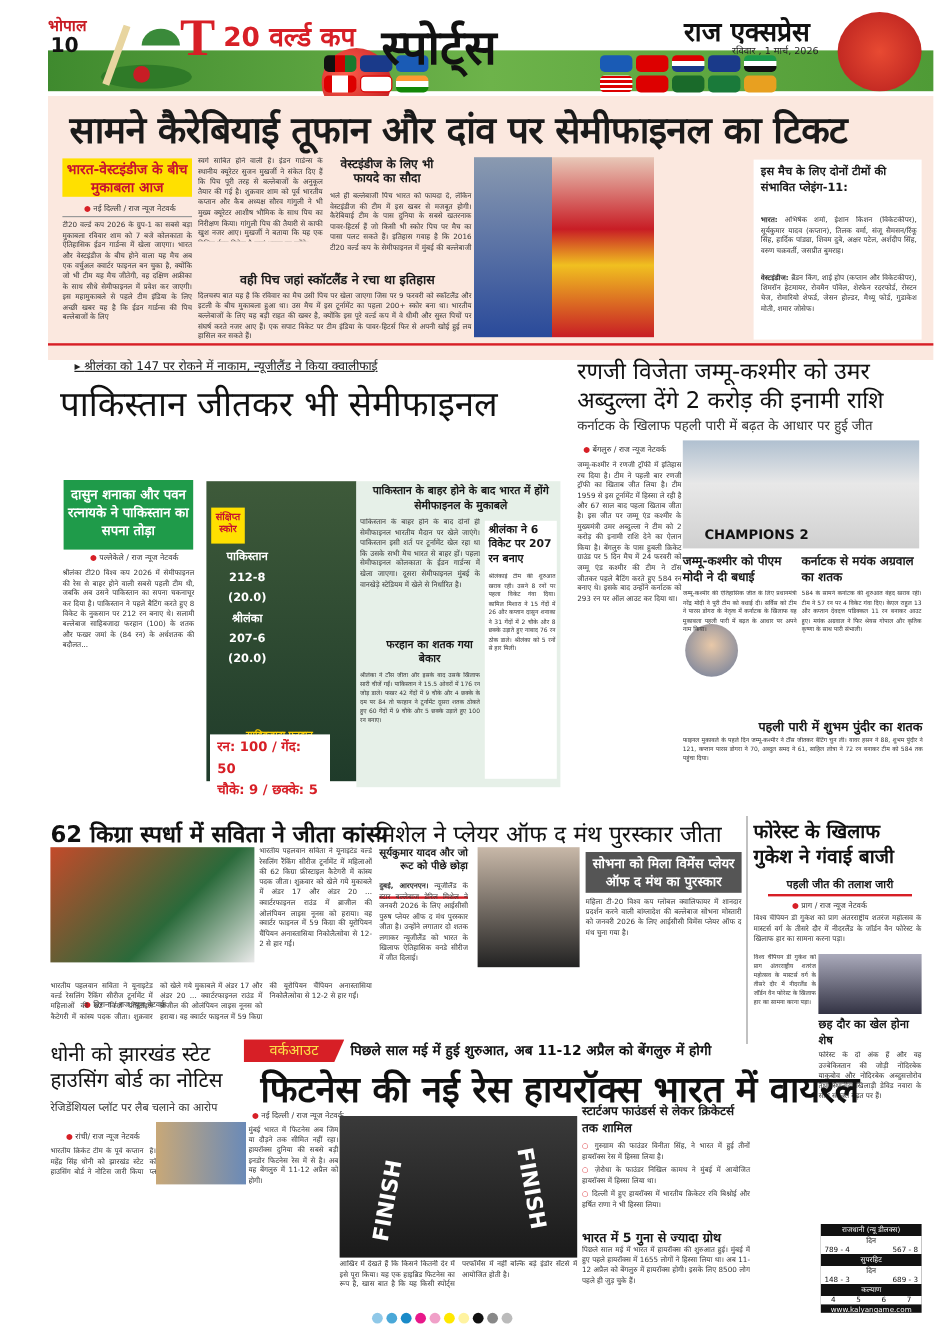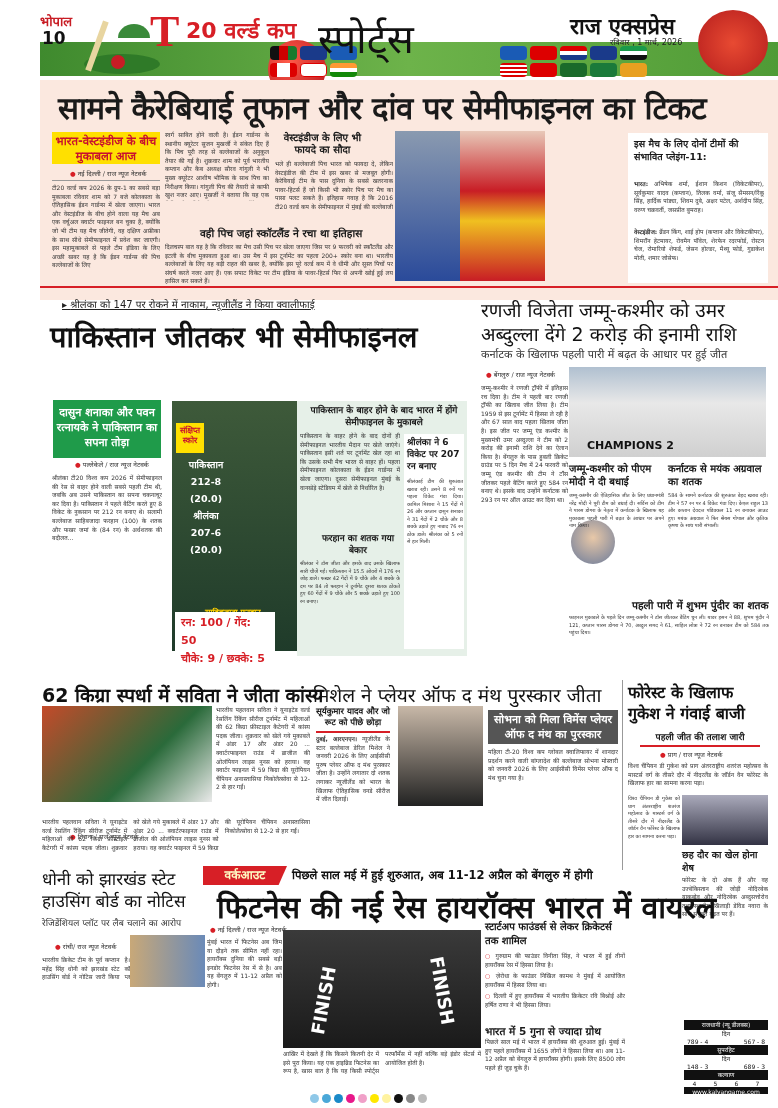--- a/index.html
+++ b/index.html
@@ -3,46 +3,46 @@
 <meta charset="utf-8">
 <style>
 *{box-sizing:border-box;margin:0;padding:0}
 body{width:778px;height:1108px;background:#fff;font-family:"DejaVu Sans",sans-serif;color:#222;overflow:hidden;position:relative}
 .abs{position:absolute}
 .mh-green{position:absolute;left:40px;top:42px;width:738px;height:34px;background:linear-gradient(90deg,#3f8a2e,#6db34a,#4f9b36)}
 .city{left:40px;top:12px;font-size:13px;color:#c81d25;font-weight:bold}
 .pageno{left:42px;top:28px;font-size:17px;font-weight:bold;color:#111}
 .t20{left:150px;top:6px;font-size:44px;font-weight:900;color:#d71f26;font-family:"Liberation Serif",serif}
 .t20sub{left:186px;top:14px;font-size:22px;font-weight:bold;color:#d71f26}
-.sports{left:318px;top:10px;font-size:40px;font-weight:400;color:#111}
+.sports{left:318px;top:10px;font-size:40px;font-weight:700;color:#111}
 .raj{left:570px;top:10px;font-size:22px;font-weight:bold;color:#111}
 .date{left:610px;top:36px;font-size:8px;color:#222}
 .ball{left:268px;top:40px;width:58px;height:58px;border-radius:50%;background:radial-gradient(circle at 35% 35%,#ff5c4a,#b5121b)}
 .bat-logo{left:698px;top:10px;width:70px;height:66px;border-radius:50%;background:radial-gradient(circle,#e84a32,#b51d1d)}
 .flags{display:flex;flex-wrap:wrap;gap:3px;width:130px}
 .flag{width:27px;height:14px;border-radius:4px}
 .sec1{left:40px;top:80px;width:738px;height:220px;background:#fbe8df}
 .h1{left:58px;top:86px;font-size:31px;font-weight:bold;color:#1a1a1a;letter-spacing:-0.5px}
 .yellowbox{left:52px;top:132px;width:108px;height:32px;background:#ffe000;font-size:11.5px;font-weight:bold;color:#c8102e;text-align:center;line-height:15px;padding-top:2px}
 .byline{font-size:6.5px;color:#333}
 .byline .dot{color:#d71f26}
 .col-text{font-size:6px;line-height:8.6px;color:#333;text-align:justify}
 .subhead{font-weight:bold;color:#1a1a1a}
 .redbar{background:#d71f26}
 .greenbox{left:53px;top:400px;width:108px;height:58px;background:#1f9b4a;color:#fff;font-size:11px;font-weight:bold;text-align:center;line-height:15px;padding-top:5px}
 .photo{background:#7a8a9b;overflow:hidden}
-.h2{left:50px;top:318px;font-size:29px;font-weight:700;line-height:38px;color:#111}
+.h2{left:50px;top:318px;font-size:29px;font-weight:400;line-height:38px;color:#111}
 .kicker{left:62px;top:297px;font-size:10px;color:#222;text-decoration:underline}
 .scorebox{left:172px;top:401px;width:125px;height:250px;background:linear-gradient(180deg,#3e5a3a,#1f3b2a);color:#fff}
 .statbox{left:175px;top:612px;width:100px;height:40px;background:#fff;font-size:11px;font-weight:bold;color:#d71f26;line-height:18px;padding:2px 6px}
 .h3{left:481px;top:298px;font-size:19px;font-weight:normal;color:#111;line-height:24px}
 .sub3{left:481px;top:346px;font-size:11px;color:#333}
 .h4{font-size:19px;font-weight:bold;color:#111}
 .graybox{background:#555;color:#fff;font-size:11px;font-weight:bold;text-align:center;line-height:15px}
-.workout-tag{left:203px;top:866px;width:84px;height:19px;background:#d71f26;color:#fef9c3;font-size:12px;font-weight:bold;text-align:center;line-height:19px;clip-path:polygon(0 0,100% 0,90% 100%,0 100%)}
+.workout-tag{left:203px;top:866px;width:84px;height:19px;background:#d71f26;color:#fde047;font-size:12px;font-weight:normal;text-align:center;line-height:19px;clip-path:polygon(0 0,100% 0,90% 100%,0 100%)}
 .workout-kicker{left:292px;top:867px;font-size:11.5px;font-weight:bold;color:#111}
 .h5{left:217px;top:886px;font-size:30px;font-weight:900;color:#111}
 .table{left:684px;top:1020px;width:84px;height:74px;background:#111;color:#fff;font-size:6px;text-align:center}
 .table .row{background:#fff;color:#111}
 .colordots{left:310px;top:1094px;display:flex;gap:3px}
 .cd{width:9px;height:9px;border-radius:50%}
 .rule{background:#999}
 </style>
 </head>
 <body>
@@ -153,21 +153,21 @@
 <div class="abs subhead" style="left:632px;top:598px;font-size:10.5px">पहली पारी में शुभम पुंदीर का शतक</div>
 <div class="abs col-text" style="left:569px;top:614px;width:200px;height:40px;overflow:hidden;font-size:5px;line-height:7.5px">फाइनल मुकाबले के पहले दिन जम्मू-कश्मीर ने टॉस जीतकर बैटिंग चुन ली। यावर हसन ने 88, शुभम पुंदीर ने 121, कप्तान पारस डोगरा ने 70, अब्दुल समद ने 61, साहिल लोत्रा ने 72 रन बनाकर टीम को 584 तक पहुंचा दिया।</div>
 
 <div class="abs h4" style="left:42px;top:682px">62 किग्रा स्पर्धा में सविता ने जीता कांस्य</div>
 <div class="abs photo" style="left:42px;top:706px;width:170px;height:96px;background:linear-gradient(135deg,#c44a2a,#2a6a3a 60%,#eaeaea)"></div>
 <div class="abs byline" style="left:70px;top:832px"><span class="dot">● </span><span>तिराना / राज न्यूज नेटवर्क</span></div>
 <div class="abs col-text" style="left:42px;top:818px;width:268px;height:50px;overflow:hidden;column-count:3;column-gap:6px">भारतीय पहलवान सविता ने यूनाइटेड वर्ल्ड रेसलिंग रैंकिंग सीरीज टूर्नामेंट में महिलाओं की 62 किग्रा फ्रीस्टाइल कैटेगरी में कांस्य पदक जीता। शुक्रवार को खेले गये मुकाबले में अंडर 17 और अंडर 20 ... क्वार्टरफाइनल राउंड में ब्राजील की ओलंपियन लाइस नूनस को हराया। वह क्वार्टर फाइनल में 59 किग्रा की यूरोपियन चैंपियन अनास्तासिया निकोलैत्सोवा से 12-2 से हार गईं।</div>
 <div class="abs col-text" style="left:216px;top:706px;width:94px;height:110px;overflow:hidden">भारतीय पहलवान सविता ने यूनाइटेड वर्ल्ड रेसलिंग रैंकिंग सीरीज टूर्नामेंट में महिलाओं की 62 किग्रा फ्रीस्टाइल कैटेगरी में कांस्य पदक जीता। शुक्रवार को खेले गये मुकाबले में अंडर 17 और अंडर 20 ... क्वार्टरफाइनल राउंड में ब्राजील की ओलंपियन लाइस नूनस को हराया। वह क्वार्टर फाइनल में 59 किग्रा की यूरोपियन चैंपियन अनास्तासिया निकोलैत्सोवा से 12-2 से हार गईं।</div>
 
 <div class="abs" style="left:313px;top:682px;font-size:19px;color:#111">मिशेल ने प्लेयर ऑफ द मंथ पुरस्कार जीता</div>
-<div class="abs subhead" style="left:316px;top:706px;width:74px;font-size:8.5px;text-align:center;line-height:11px;border-bottom:2px solid #d71f26;padding-bottom:3px">सूर्यकुमार यादव और जो रूट को पीछे छोड़ा</div>
+<div class="abs subhead" style="left:316px;top:706px;width:74px;font-size:8.5px;text-align:right;line-height:11px;border-bottom:2px solid #d71f26;padding-bottom:19px">सूर्यकुमार यादव और जो रूट को पीछे छोड़ा</div>
 <div class="abs col-text" style="left:316px;top:735px;width:74px;height:128px;overflow:hidden"><b>दुबई, आरएनएन।</b> <span>न्यूजीलैंड के स्टार बल्लेबाज डेरिल मिशेल ने जनवरी 2026 के लिए आईसीसी पुरुष प्लेयर ऑफ द मंथ पुरस्कार जीता है। उन्होंने लगातार दो शतक लगाकर न्यूजीलैंड को भारत के खिलाफ ऐतिहासिक वनडे सीरीज में जीत दिलाई।</span></div>
 <div class="abs photo" style="left:398px;top:706px;width:85px;height:100px;background:linear-gradient(180deg,#c8b8a8,#222)"></div>
 <div class="abs graybox" style="left:488px;top:710px;width:130px;height:34px;padding-top:2px">सोभना को मिला विमेंस प्लेयर ऑफ द मंथ का पुरस्कार</div>
 <div class="abs col-text" style="left:488px;top:748px;width:130px;height:116px;overflow:hidden">महिला टी-20 विश्व कप ग्लोबल क्वालिफायर में शानदार प्रदर्शन करने वाली बांग्लादेश की बल्लेबाज सोभना मोस्तारी को जनवरी 2026 के लिए आईसीसी विमेंस प्लेयर ऑफ द मंथ चुना गया है।</div>
 <div class="abs rule" style="left:622px;top:680px;width:1px;height:190px"></div>
 
 <div class="abs" style="left:628px;top:682px;width:140px;font-size:16px;color:#111;line-height:21px;font-weight:bold">फोरेस्ट के खिलाफ गुकेश ने गंवाई बाजी</div>
 <div class="abs subhead" style="left:640px;top:730px;width:120px;font-size:9px;text-align:center;border-bottom:2px solid #d71f26;padding-bottom:2px">पहली जीत की तलाश जारी</div>
 <div class="abs byline" style="left:660px;top:750px"><span class="dot">● </span><span>प्राग / राज न्यूज नेटवर्क</span></div>
 <div class="abs col-text" style="left:628px;top:762px;width:140px;height:30px;overflow:hidden">विश्व चैंपियन डी गुकेश को प्राग अंतरराष्ट्रीय शतरंज महोत्सव के मास्टर्स वर्ग के तीसरे दौर में नीदरलैंड के जॉर्डन वैन फोरेस्ट के खिलाफ हार का सामना करना पड़ा।</div>

